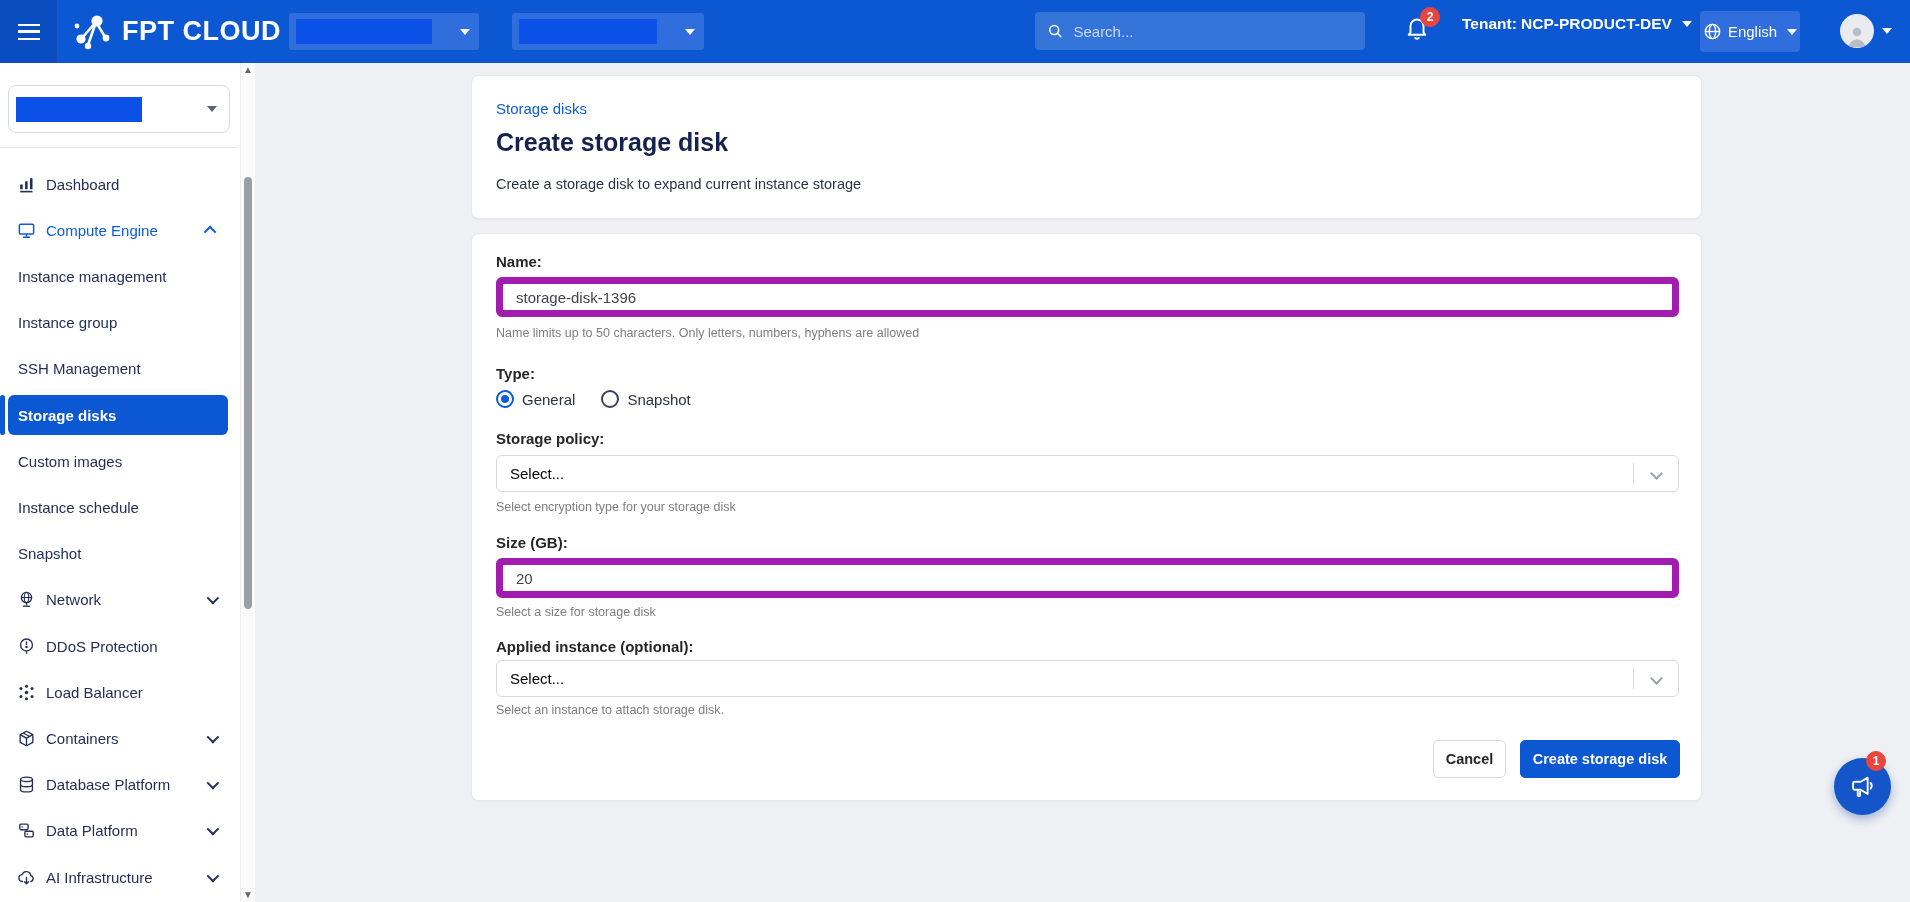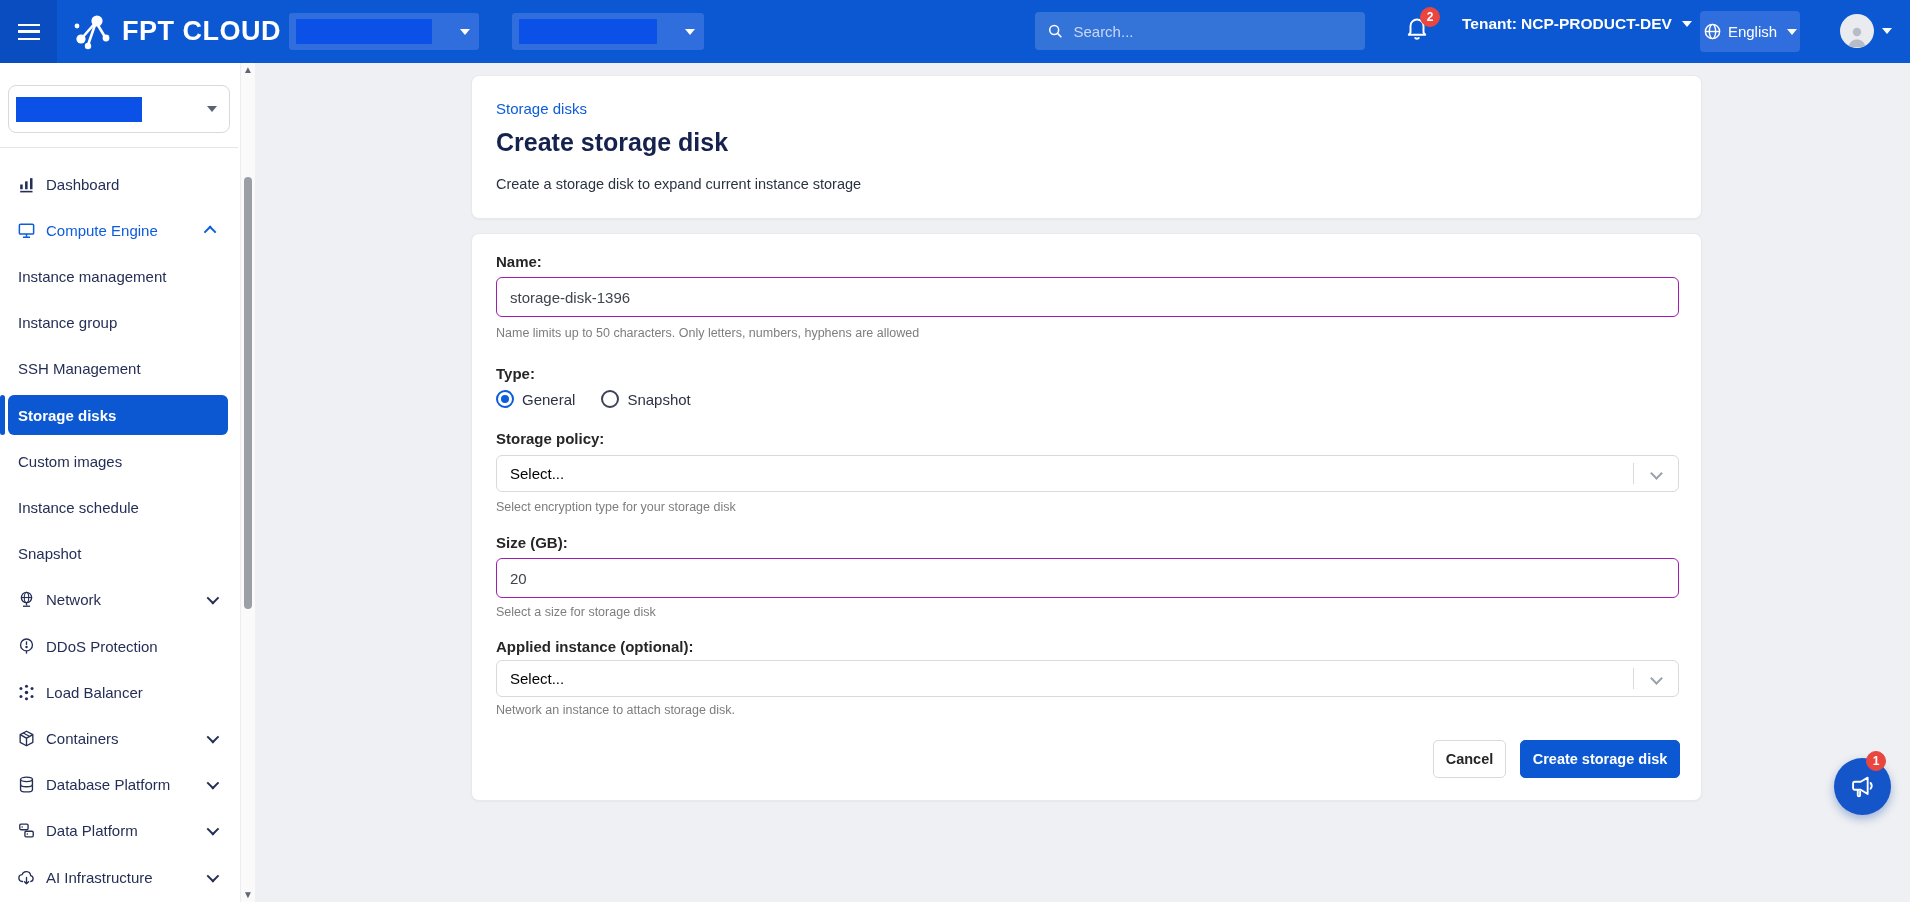--- a/index.html
+++ b/index.html
@@ -85,21 +85,21 @@
   .card-head { left:471px; top:75px; width:1231px; height:144px; }
   .breadcrumb { position:absolute; left:24px; top:24px; color:#0d5cdb; font-size:15px; cursor:pointer; }
   .page-title { position:absolute; left:24px; top:52px; color:#16224e;
     font-size:25px; font-weight:bold; }
   .page-sub { position:absolute; left:24px; top:100px; color:#2b3342; font-size:14.5px; }
 
   .card-form { left:471px; top:233px; width:1231px; height:568px; }
   .flabel { position:absolute; left:24px; color:#262626; font-size:15px; font-weight:bold; }
   .fhelper { position:absolute; left:24px; color:#7d7d7d; font-size:12.5px; }
   .tinput { position:absolute; left:24px; width:1183px; height:40px;
-    border:1px solid #a21caf; border-radius:6px; padding:0 13px; font-size:15px;
+    border:7px solid #a21caf; border-radius:6px; padding:0 13px; font-size:15px;
     color:#40444d; outline:none; background:#fff; font-family:"Liberation Sans",sans-serif; }
   .fselect { position:absolute; left:24px; width:1183px; height:37px;
     border:1px solid #d9d9d9; border-radius:6px; background:#fff; display:flex;
     align-items:center; padding:0 13px; cursor:pointer; }
   .fselect .ph { color:#000000; font-size:15px; }
   .fselect .sep { position:absolute; right:44px; top:7px; bottom:7px; width:1px; background:#d9d9d9; }
   .fselect .schev { position:absolute; right:17px; top:13px; width:9px; height:9px;
     border-right:2px solid #98a1ac; border-bottom:2px solid #98a1ac; transform:rotate(45deg); }
   .radio-row { position:absolute; left:24px; display:flex; align-items:center; gap:26px; }
   .radio-opt { display:flex; align-items:center; gap:8px; cursor:pointer;
@@ -375,21 +375,21 @@
   <div class="flabel" style="top:300px;">Size (GB):</div>
   <input class="tinput" style="top: 324px;" value="20">
   <div class="fhelper" style="top:371px;">Select a size for storage disk</div>
 
   <div class="flabel" style="top:404px;">Applied instance (optional):</div>
   <div class="fselect" style="top:426px;">
     <span class="ph">Select...</span>
     <span class="sep"></span>
     <span class="schev"></span>
   </div>
-  <div class="fhelper" style="top:469px;">Network an instance to attach storage disk.</div>
+  <div class="fhelper" style="top:469px;">Select an instance to attach storage disk.</div>
 
   <button class="btn btn-cancel">Cancel</button>
   <button class="btn btn-create">Create storage disk</button>
 </div>
 
 <div class="fab">
   <svg width="28" height="28" viewBox="0 0 24 24">
     <path d="M16 4v14l-6-3.6H5a1.5 1.5 0 0 1-1.5-1.5V9A1.5 1.5 0 0 1 5 7.5h5L16 4z" fill="none" stroke="#fff" stroke-width="1.6" stroke-linejoin="round"></path>
     <path d="M7.5 14.6V19a1 1 0 0 0 2 0v-3.5" fill="none" stroke="#fff" stroke-width="1.6"></path>
     <path d="M18.5 8.5a4 4 0 0 1 0 5" fill="none" stroke="#fff" stroke-width="1.6" stroke-linecap="round"></path>

